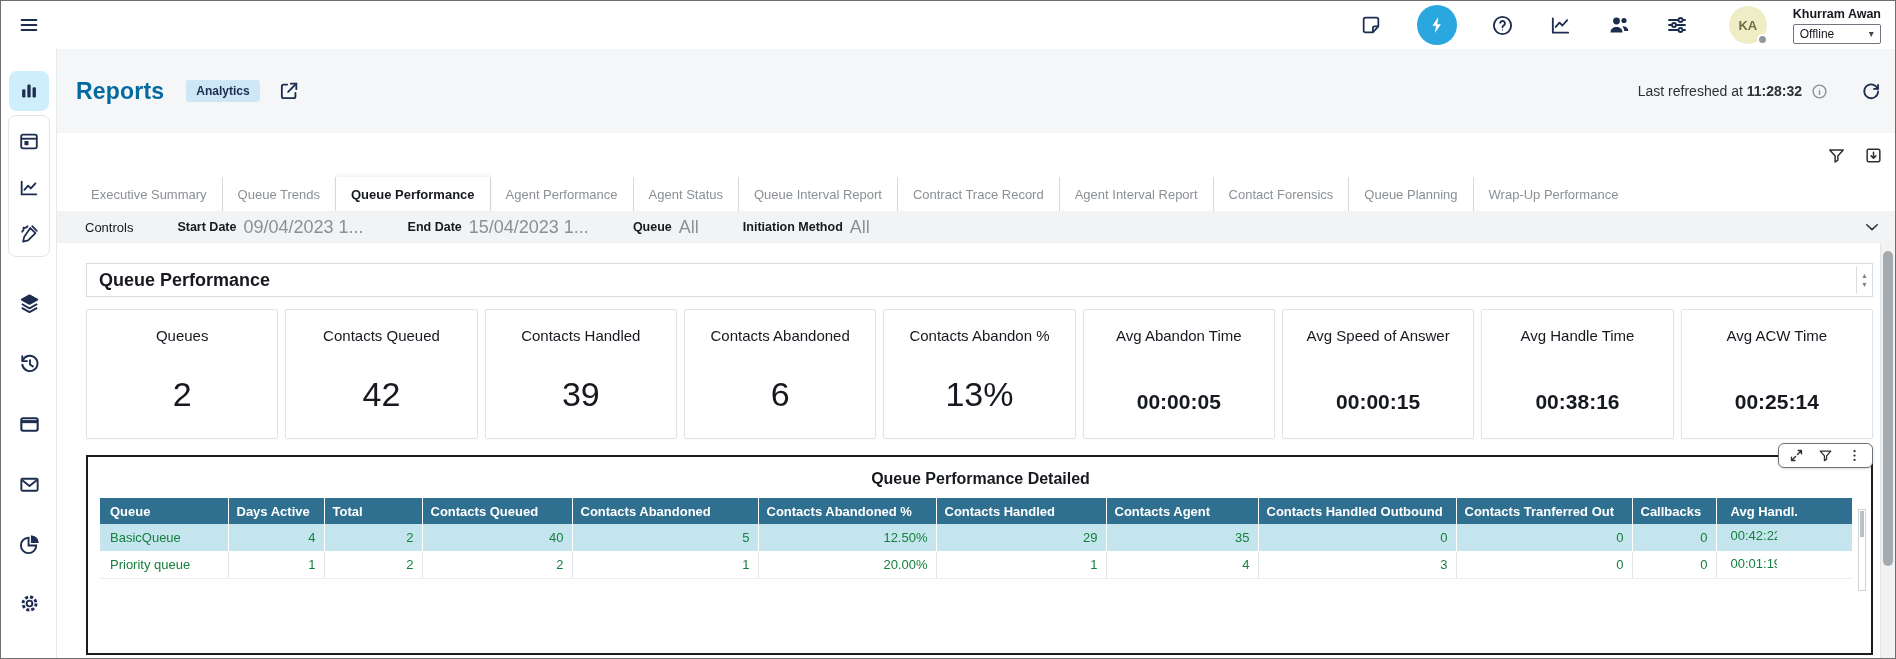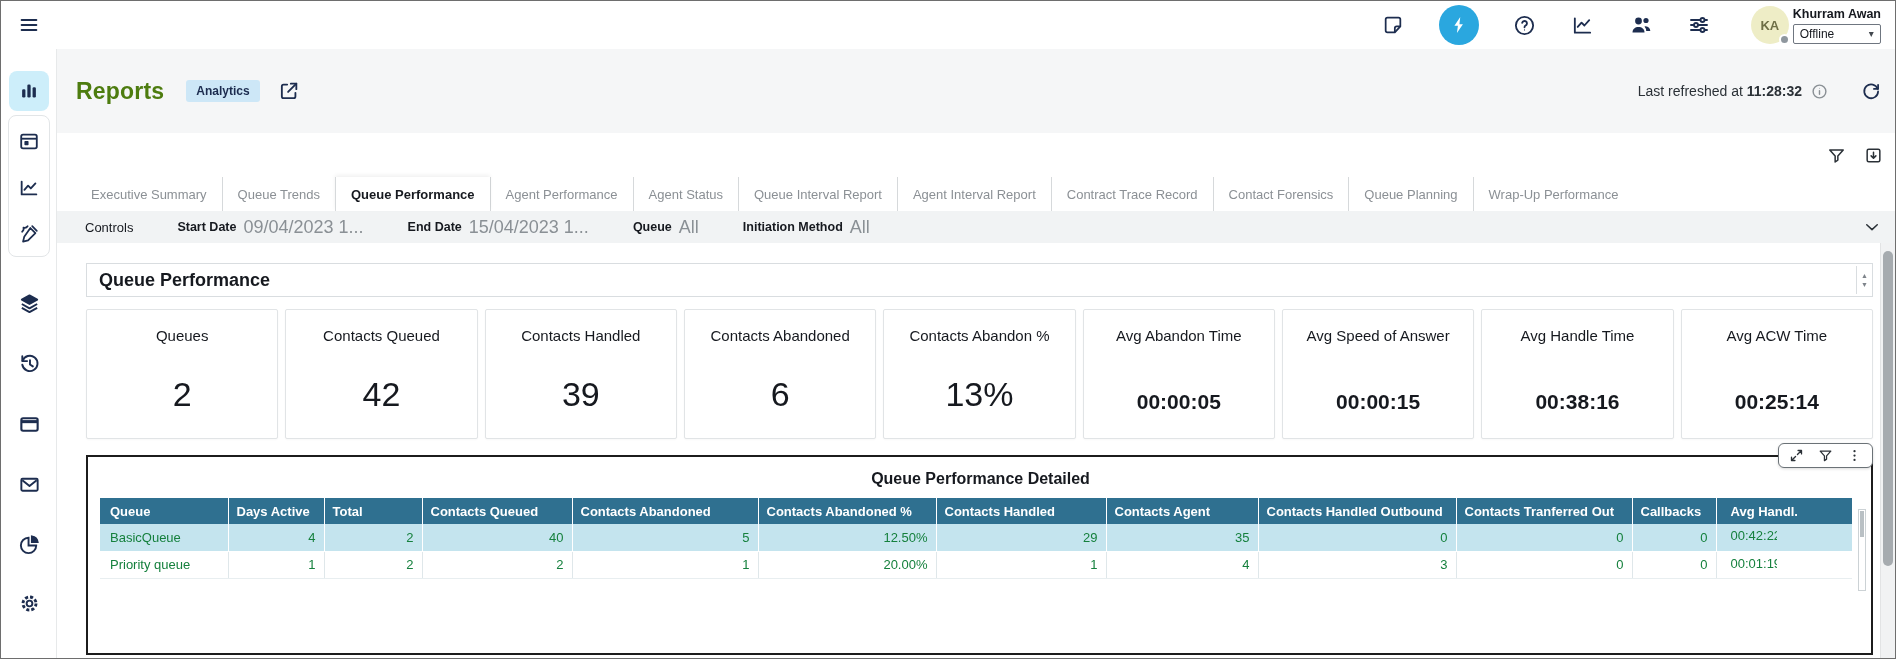--- a/index.html
+++ b/index.html
@@ -5,39 +5,39 @@
   * { margin:0; padding:0; box-sizing:border-box; }
   html,body { width:1896px; height:659px; font-family:"Liberation Sans", sans-serif; background:#fff; }
   .app { position:relative; width:1896px; height:659px; border:1px solid #6e6e6e; overflow:hidden; background:#fff; color:#16191f; }
 
   
   .topbar { height:48px; display:flex; align-items:center; background:#fff; }
   .hamburger { margin-left:11px; width:34px; height:34px; display:flex; align-items:center; justify-content:center; color:#1d2d4f; cursor:pointer; }
   .topbar-right { margin-left:auto; display:flex; align-items:center; gap:34px; padding-right:14px; }
   .tb-icon { width:24px; height:24px; color:#1d2d4f; display:flex; align-items:center; justify-content:center; cursor:pointer; }
   .tb-bolt { width:40px; height:40px; border-radius:50%; background:#2aa7df; display:flex; align-items:center; justify-content:center; color:#fff; cursor:pointer; }
-  .user-cluster { display:flex; align-items:center; gap:4px; margin-left:6px;text-align:right; }
+  .user-cluster { display:flex; align-items:center; gap:26px; margin-left:6px;text-align:right; }
   .avatar { position:relative; width:38px; height:38px; border-radius:50%; background:#eeedc6; display:flex; align-items:center; justify-content:center; font-weight:bold; font-size:13px; color:#6e6f45; }
   .avatar .dot { position:absolute; right:-1px; bottom:-1px; width:11px; height:11px; border-radius:50%; background:#8f979e; border:2px solid #fff; }
   .user-meta { display:flex; flex-direction:column; align-items:flex-start; gap:3px; }
   .user-name { font-size:12.5px; font-weight:bold; color:#16191f; }
   .status-select { width:88px; height:20px; border:1px solid #6f7680; border-radius:2px; background:#fff; font-size:12px; color:#16191f; display:flex; align-items:center; justify-content:space-between; padding:0 6px; cursor:pointer; }
   .status-select .chev { font-size:10px; color:#42484e; }
 
   
   .body { display:flex; height:611px; }
   .sidebar { position:relative; width:56px; background:#fff; border-right:1px solid #e7e9ea; flex:none; }
   .s-icon { position:absolute; left:8px; width:40px; height:40px; border-radius:8px; display:flex; align-items:center; justify-content:center; color:#1d2d4f; cursor:pointer; }
   .s-icon.active { background:#cdeefa; }
   .s-groupbox { position:absolute; left:7px; top:66px; width:42px; height:142px; border:1px solid #e2e5e7; border-radius:8px; }
 
   
   .main { position:relative; flex:1; background:#fff; }
   .page-header { height:84px; background:#f5f6f7; display:flex; align-items:center; padding:0 14px 0 19px; }
-  .page-title { font-size:23px; font-weight:bold; color:#4d7c0f; letter-spacing:.2px; }
+  .page-title { font-size:23px; font-weight:bold; color:#0369a1; letter-spacing:.2px; }
   .badge { margin-left:22px; background:#cde7f7; color:#1c2c4f; font-size:12px; font-weight:bold; padding:4px 10px; border-radius:3px; }
   .ext-icon { margin-left:18px; color:#1d2d4f; width:22px; height:22px; cursor:pointer; }
   .refresh-cluster { margin-left:auto; display:flex; align-items:center; gap:9px; }
   .lr-text { font-size:14px; color:#2b3137; }
   .lr-text b { font-weight:bold; }
   .info-icon { width:17px; height:17px; color:#8a9095; cursor:pointer; }
   .refresh-icon { width:20px; height:20px; color:#1d2d4f; margin-left:24px; cursor:pointer; }
 
   .filter-row { height:44px; display:flex; align-items:center; justify-content:flex-end; gap:18px; padding-right:12px; background:#fff; }
   .small-tool { width:19px; height:19px; color:#2b3137; cursor:pointer; }
@@ -276,22 +276,22 @@
         </span>
       </div>
 
       <div class="tabs">
         <span class="tab">Executive Summary</span>
         <span class="tab">Queue Trends</span>
         <span class="tab active">Queue Performance</span>
         <span class="tab">Agent Performance</span>
         <span class="tab">Agent Status</span>
         <span class="tab">Queue Interval Report</span>
+        <span class="tab">Contract Trace Record</span>
         <span class="tab">Agent Interval Report</span>
-        <span class="tab">Contract Trace Record</span>
         <span class="tab">Contact Forensics</span>
         <span class="tab">Queue Planning</span>
         <span class="tab">Wrap-Up Performance</span>
       </div>
 
       <div class="controls">
         <span class="controls-label">Controls</span>
         <span class="ctl-field">
           <span class="ctl-name">Start Date</span>
           <span class="ctl-value">09/04/2023 1...</span>

